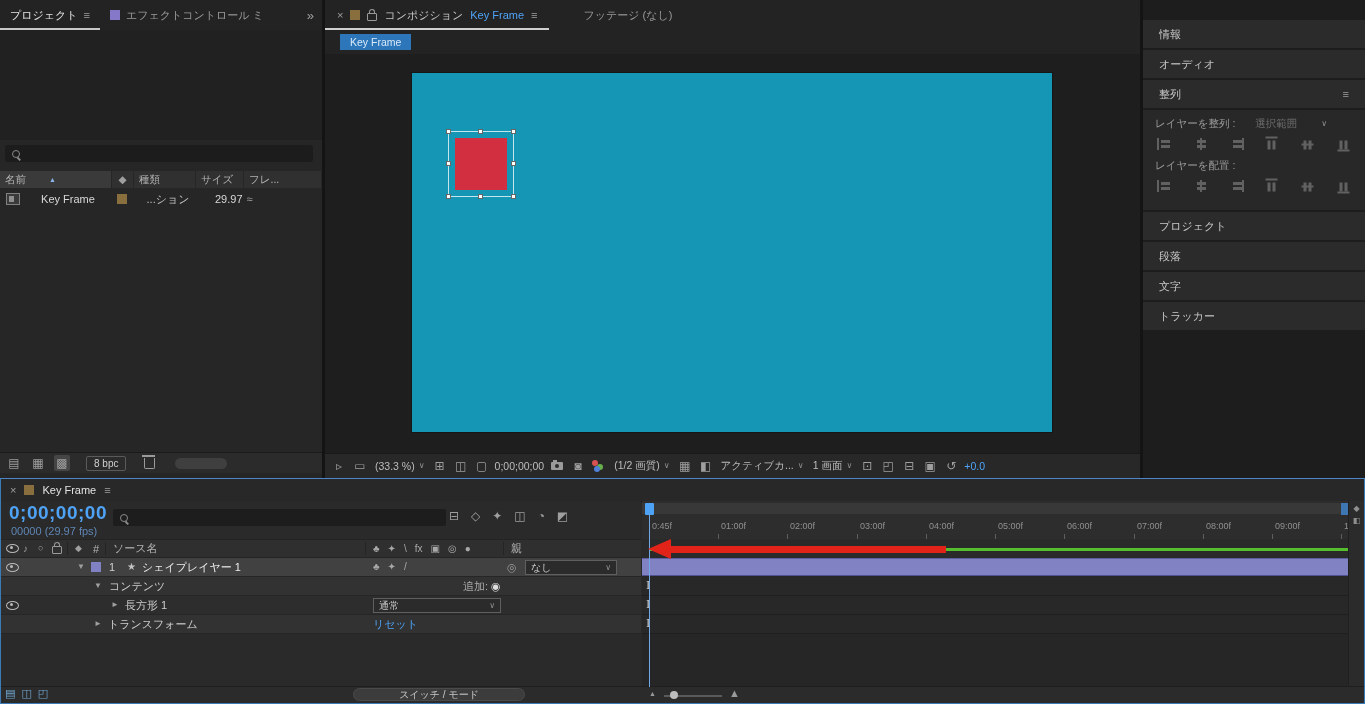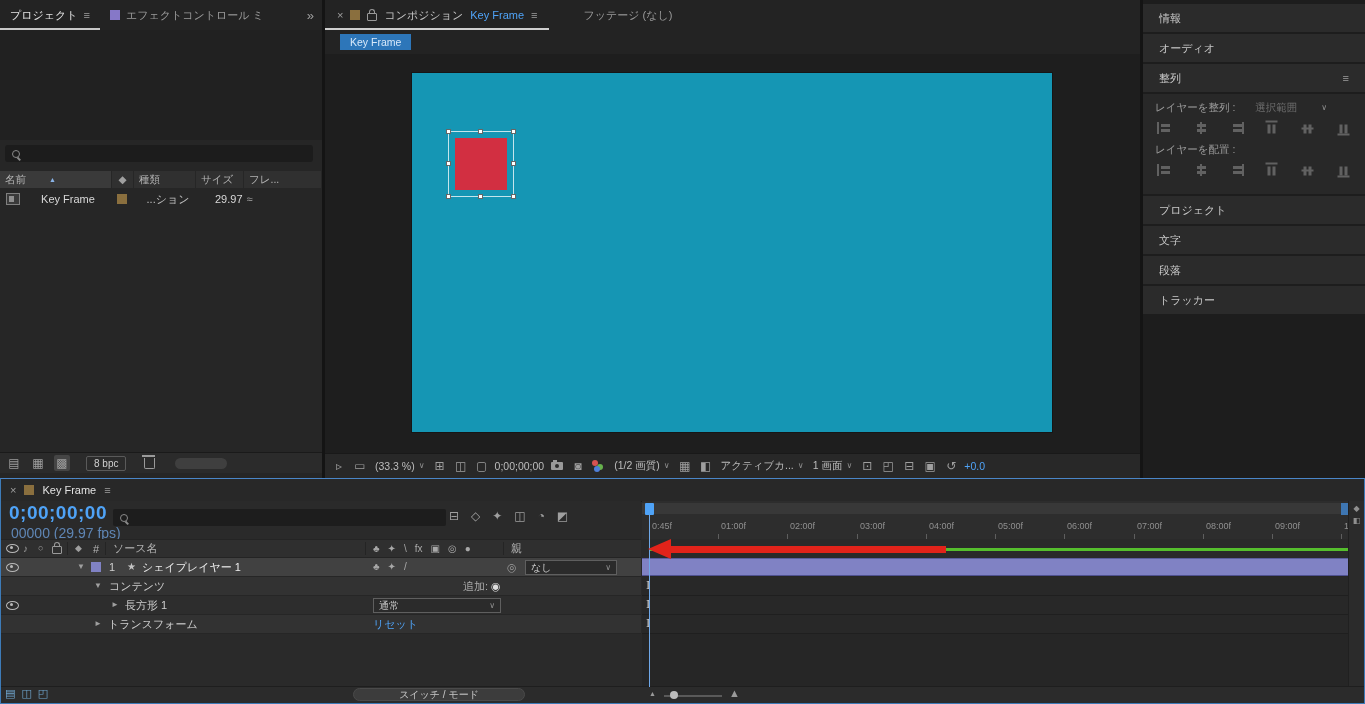--- a/index.html
+++ b/index.html
@@ -72,40 +72,40 @@
   .cam-icon{width:12px;height:8px;background:#9a9a9a;border-radius:1px;position:relative;display:inline-block;}
   .cam-icon::before{content:"";position:absolute;left:4px;top:2px;width:4px;height:4px;border-radius:50%;background:#2a2a2a;}
   .cam-icon::after{content:"";position:absolute;left:2px;top:-2px;width:4px;height:2px;background:#9a9a9a;}
   .chdots{position:relative;width:14px;height:12px;display:inline-block;}
   .chdots i{position:absolute;width:6px;height:6px;border-radius:50%;}
   .chdots .r{left:0;top:0;background:#d75252;} .chdots .gg{left:5px;top:4px;background:#67b14d;} .chdots .b{left:2px;top:6px;background:#4f7fd9;}
 
   
   .sidebar{left:1143px;top:0;width:222px;height:478px;background:#1d1d1d;}
   .sbh{height:28px;background:#2b2b2b;display:flex;align-items:center;padding:0 16px;margin-bottom:2px;color:#c9c9c9;white-space:nowrap;}
-  .sbh:first-child{margin-top:4px;}
+  .sbh:first-child{margin-top:20px;}
   .sbh .menu-r{margin-left:auto;color:#9f9f9f;}
   .align-body{background:#282828;margin-bottom:2px;padding:7px 12px 9px;font-size:10.5px;}
   .align-lab{color:#9c9c9c;display:flex;align-items:center;gap:8px;}
   .align-val{color:#6c6c6c;margin-left:12px;display:flex;align-items:center;gap:24px;}
   .icons-row{display:flex;justify-content:space-between;padding:7px 2px 9px;}
   .al-icon{width:15px;height:12px;position:relative;opacity:.5;display:inline-block;}
   .al-icon::before{content:"";position:absolute;left:0;top:0;bottom:0;width:2px;background:#9a9a9a;}
   .al-icon::after{content:"";position:absolute;left:4px;top:2px;width:9px;height:3px;background:#9a9a9a;box-shadow:0 5px 0 #9a9a9a;}
   .al-icon.c::before{left:7px;}
   .al-icon.r::before{left:auto;right:0;}
   .al-icon.rot{transform:rotate(90deg);}
 
   
   .timeline{left:0;top:478px;width:1365px;height:226px;background:#2a2a2a;border:1px solid #3D7BB8;border-top:1px solid #4A86C8;box-sizing:border-box;}
   .tl-tabbar{height:22px;background:#282828;display:flex;align-items:center;gap:8px;padding:0 9px;border-bottom:1px solid #1c1c1c;}
   .tl-left{position:absolute;left:0;top:22px;width:640px;bottom:16px;background:#2a2a2a;}
   .tl-controls{height:38px;position:relative;}
   .tl-time{position:absolute;left:8px;top:1px;font-size:19px;color:#4FA3F7;letter-spacing:.5px;font-weight:bold;}
-  .tl-frames{position:absolute;left:10px;top:24px;font-size:14px;color:#5F86B5;}
+  .tl-frames{position:absolute;left:10px;top:24px;font-size:11px;color:#5F86B5;}
   .tl-search{position:absolute;left:112px;top:8px;width:326px;height:17px;background:#1d1d1d;border-radius:2px;display:flex;align-items:center;padding-left:7px;}
   .tl-icons{position:absolute;left:448px;top:9px;display:flex;gap:12px;font-size:12px;color:#9f9f9f;}
   .tl-colheader{position:relative;height:19px;background:#2f2f2f;border-top:1px solid #242424;border-bottom:1px solid #242424;box-sizing:border-box;}
   .abs{position:absolute;top:0;height:100%;display:flex;align-items:center;}
   .vdiv{position:absolute;top:2px;bottom:2px;width:1px;background:#242424;}
   .eye-icon{width:11px;height:7px;border:1px solid #b9b9b9;border-radius:50%;position:relative;display:inline-block;}
   .eye-icon::after{content:"";position:absolute;left:3px;top:1px;width:3px;height:3px;background:#b9b9b9;border-radius:50%;}
   .tl-row{position:relative;height:19px;border-bottom:1px solid #262626;box-sizing:border-box;}
   .row-layer{background:#414141;}
   .row-contents{background:#323232;}
@@ -307,24 +307,24 @@
         <span class="al-icon r"></span>
         <span class="al-icon rot"></span>
         <span class="al-icon c rot"></span>
         <span class="al-icon r rot"></span>
       </div>
     </div>
     <div class="sbh">
         <span>プロジェクト</span>
       </div>
     <div class="sbh">
+        <span>段落</span>
+      </div>
+    <div class="sbh">
         <span>文字</span>
-      </div>
-    <div class="sbh">
-        <span>段落</span>
       </div>
     <div class="sbh">
         <span>トラッカー</span>
       </div>
   </div>
 
   <div class="panel timeline">
     <div class="tl-tabbar">
       <span class="glyph g">×</span>
       <span class="sw olive"></span>

